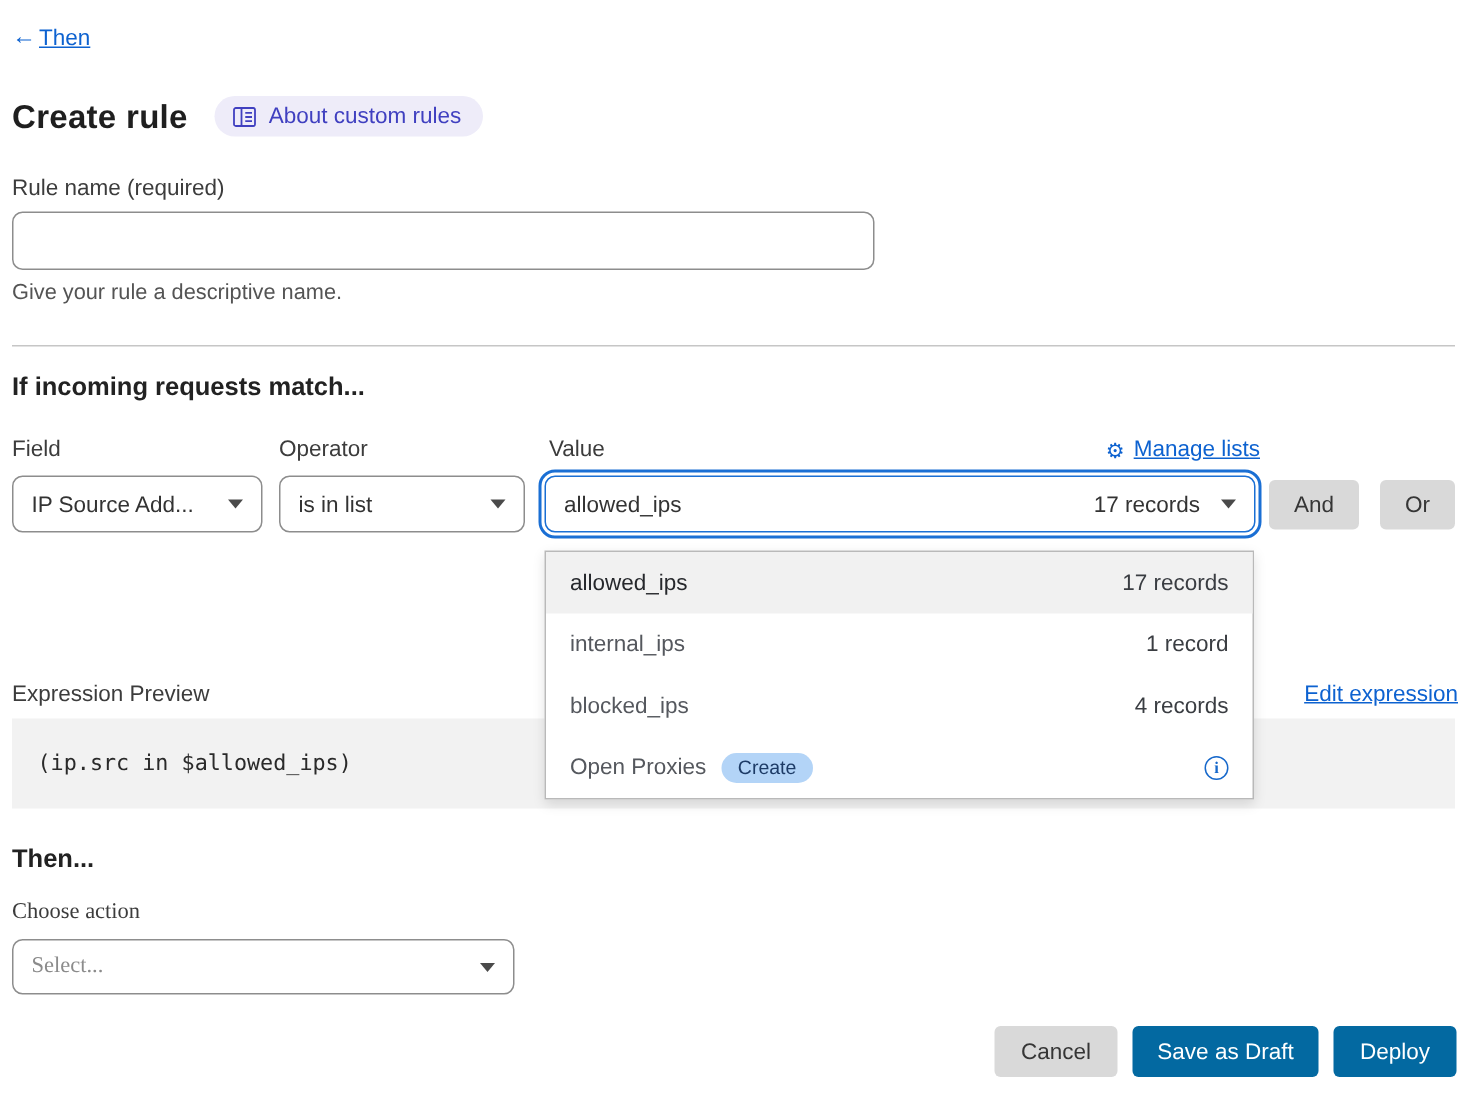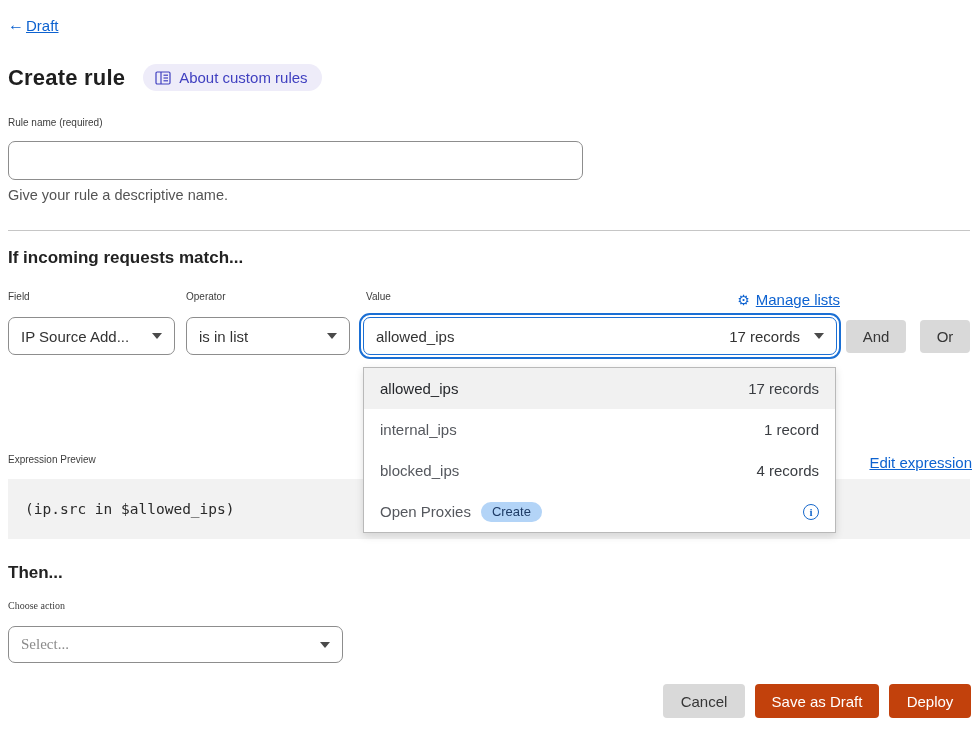--- a/index.html
+++ b/index.html
@@ -12,40 +12,40 @@
 
   .back { position:absolute; left:8px; top:16px; font-size:15px; color:#0d62d0; display:flex; align-items:center; gap:2px; }
   .back .arrow { font-size:16px; text-decoration:none; }
   .back .back-text { text-decoration:underline; }
 
   .title-row { position:absolute; left:8px; top:64px; display:flex; align-items:center; gap:18px; }
   .title-row h1 { font-size:22px; font-weight:700; color:#1f1f1f; letter-spacing:.2px; }
   .about-badge { display:flex; align-items:center; gap:8px; background:#eeecf9; color:#4040c0; border-radius:15px; padding:5px 14px 5px 12px; font-size:15px; text-decoration:none; }
   .about-badge svg { display:block; }
 
-  .field-label { position:absolute; font-size:10px; color:#3c3c3c; }
+  .field-label { position:absolute; font-size:15px; color:#3c3c3c; }
   .help-text { position:absolute; font-size:14.5px; color:#545454; }
 
   .text-input { position:absolute; left:8px; top:141px; width:575px; height:39px; border:1px solid #8d8d8d; border-radius:7px; font-size:15px; padding:0 12px; color:#333; background:#fff; }
 
   .divider { position:absolute; left:8px; top:230px; width:962px; height:1px; background:#c6c6c6; }
 
   .section-heading { position:absolute; font-size:17px; font-weight:700; color:#222; }
 
   
   .select { position:absolute; height:38px; border:1px solid #8d8d8d; border-radius:7px; background:#fff; display:flex; align-items:center; padding:0 12px; font-size:15px; color:#333; cursor:pointer; }
   .select .sel-text { flex:1; white-space:nowrap; overflow:hidden; }
   .chev { width:0; height:0; border-left:5px solid transparent; border-right:5px solid transparent; border-top:6px solid #4a4a4a; flex:none; }
   .select .placeholder { color:#8b8b8b; }
 
   .value-select { left:363px; top:317px; width:474px; border:1.5px solid #1a6fd4; outline:2px solid #1a6fd4; outline-offset:2px; }
   .value-select .sel-count { color:#333; margin-right:14px; }
 
   .gray-btn { border:none; background:#d9d9d9; color:#363636; font-size:15px; border-radius:4px; font-family:inherit; cursor:pointer; }
-  .blue-btn { border:none; background:#c2410c; color:#fff; font-size:15px; border-radius:4px; font-family:inherit; cursor:pointer; }
+  .blue-btn { border:none; background:#0369a1; color:#fff; font-size:15px; border-radius:4px; font-family:inherit; cursor:pointer; }
 
   .manage-lists { position:absolute; top:291px; right:139px; display:flex; align-items:center; gap:6px; font-size:15px; color:#0d62d0; text-decoration:none; }
   .manage-lists .gear { font-size:14px; line-height:1; text-decoration:none; }
   .manage-lists .underlined { text-decoration:underline; }
 
   
   .dropdown-panel { position:absolute; left:363px; top:367px; width:473px; background:#fff; border:1px solid #b9b9b9; box-shadow:0 3px 8px rgba(0,0,0,.13); z-index:5; }
   .dd-item { height:41px; display:flex; align-items:center; justify-content:space-between; padding:0 16px; font-size:15px; cursor:pointer; }
   .dd-item.selected { background:#f1f1f1; }
   .dd-name { color:#55585e; }
@@ -65,21 +65,21 @@
   .btn-save { width:124px; height:34px; }
   .btn-deploy { width:82px; height:34px; }
 </style>
 </head>
 <body>
 
 <div class="page">
 
   <a class="back">
     <span class="arrow">←</span>
-      <span class="back-text">Draft</span>
+      <span class="back-text">Then</span>
   </a>
 
   <div class="title-row">
     <h1>Create rule</h1>
     <a class="about-badge">
       <span>
         <svg width="16" height="14" viewBox="0 0 16 14" fill="none" stroke="#4040c0" stroke-width="1.2">
           <rect x="1" y="1" width="14" height="12" rx="1.2"></rect>
           <line x1="6" y1="1" x2="6" y2="13"></line>
           <line x1="8.5" y1="4.2" x2="13" y2="4.2"></line>

